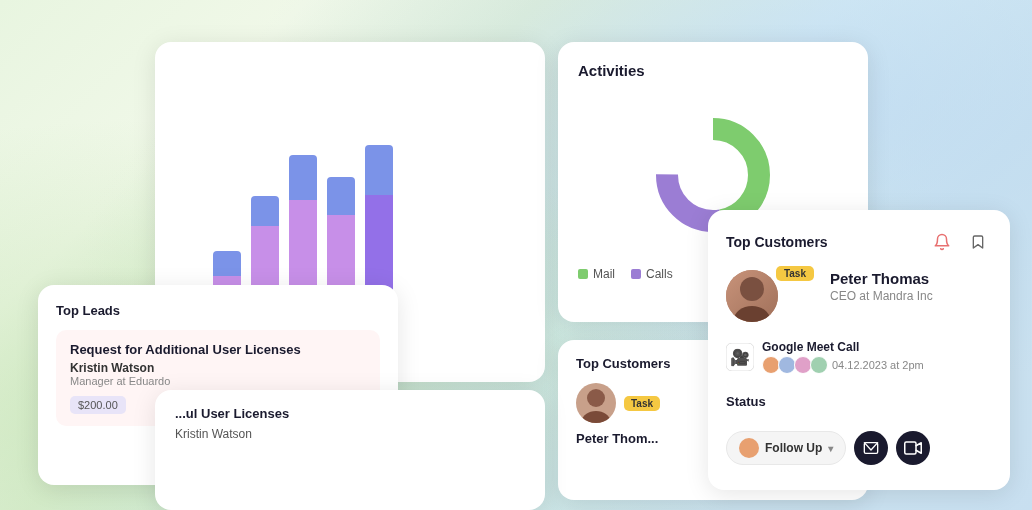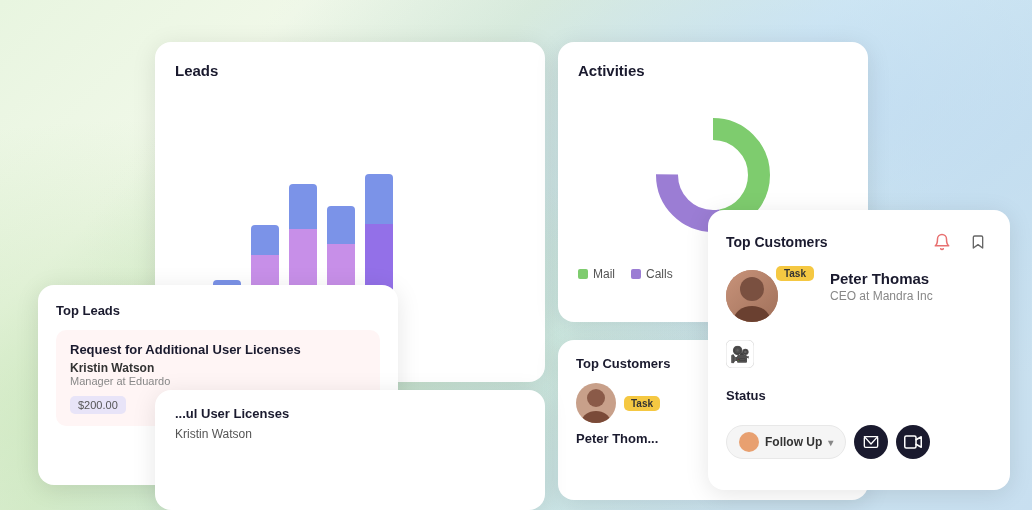--- a/index.html
+++ b/index.html
@@ -467,21 +467,20 @@
       font-size: 12px;
       color: #555;
     }
   </style>
 </head>
 <body>
 
 <div class="bg-gradient"></div>
 
 <div class="card leads-card">
-  <div class="card-title">Leads</div>
   <div class="chart-area">
     <div class="bars-container">
 
       <div class="bar-group">
         <div class="bar-stack">
           <div class="bar-top" style="height:8px; background:#7b93e8;"></div>
           <div class="bar-bottom" style="height:18px; background:#c78fe8;"></div>
         </div>
         <span class="bar-label"></span>
       </div>
@@ -616,20 +615,32 @@
       <div class="customer-role">CEO at Mandra Inc</div>
     </div>
   </div>
 
   <div class="meet-row">
     <div class="google-meet-icon">
       <svg width="28" height="28" viewBox="0 0 28 28">
         <rect width="28" height="28" rx="6" fill="#fff" stroke="#e0e0e0" stroke-width="1"></rect>
         <text x="14" y="20" text-anchor="middle" font-size="16">🎥</text>
       </svg>
+    </div>
+    <div class="meet-info">
+      <div class="meet-title">Google Meet Call</div>
+      <div style="display:flex; align-items:center; gap:4px; margin-top:2px;">
+        <div class="meet-avatars">
+          <div class="meet-avatar" style="background:#e8a070; display:inline-block;"></div>
+          <div class="meet-avatar" style="background:#a0b8e0; display:inline-block;"></div>
+          <div class="meet-avatar" style="background:#e0a0c8; display:inline-block;"></div>
+          <div class="meet-avatar" style="background:#a0d0b0; display:inline-block;"></div>
+        </div>
+        <span class="meet-date">04.12.2023 at 2pm</span>
+      </div>
     </div>
   </div>
 
   <div class="status-section">
     <div class="status-label">Status</div>
     <div class="status-row">
       <button class="follow-up-btn">
         <div class="follow-up-avatar"></div>
         <span>Follow Up</span>
         <span style="font-size:10px; color:#888;">▾</span>

